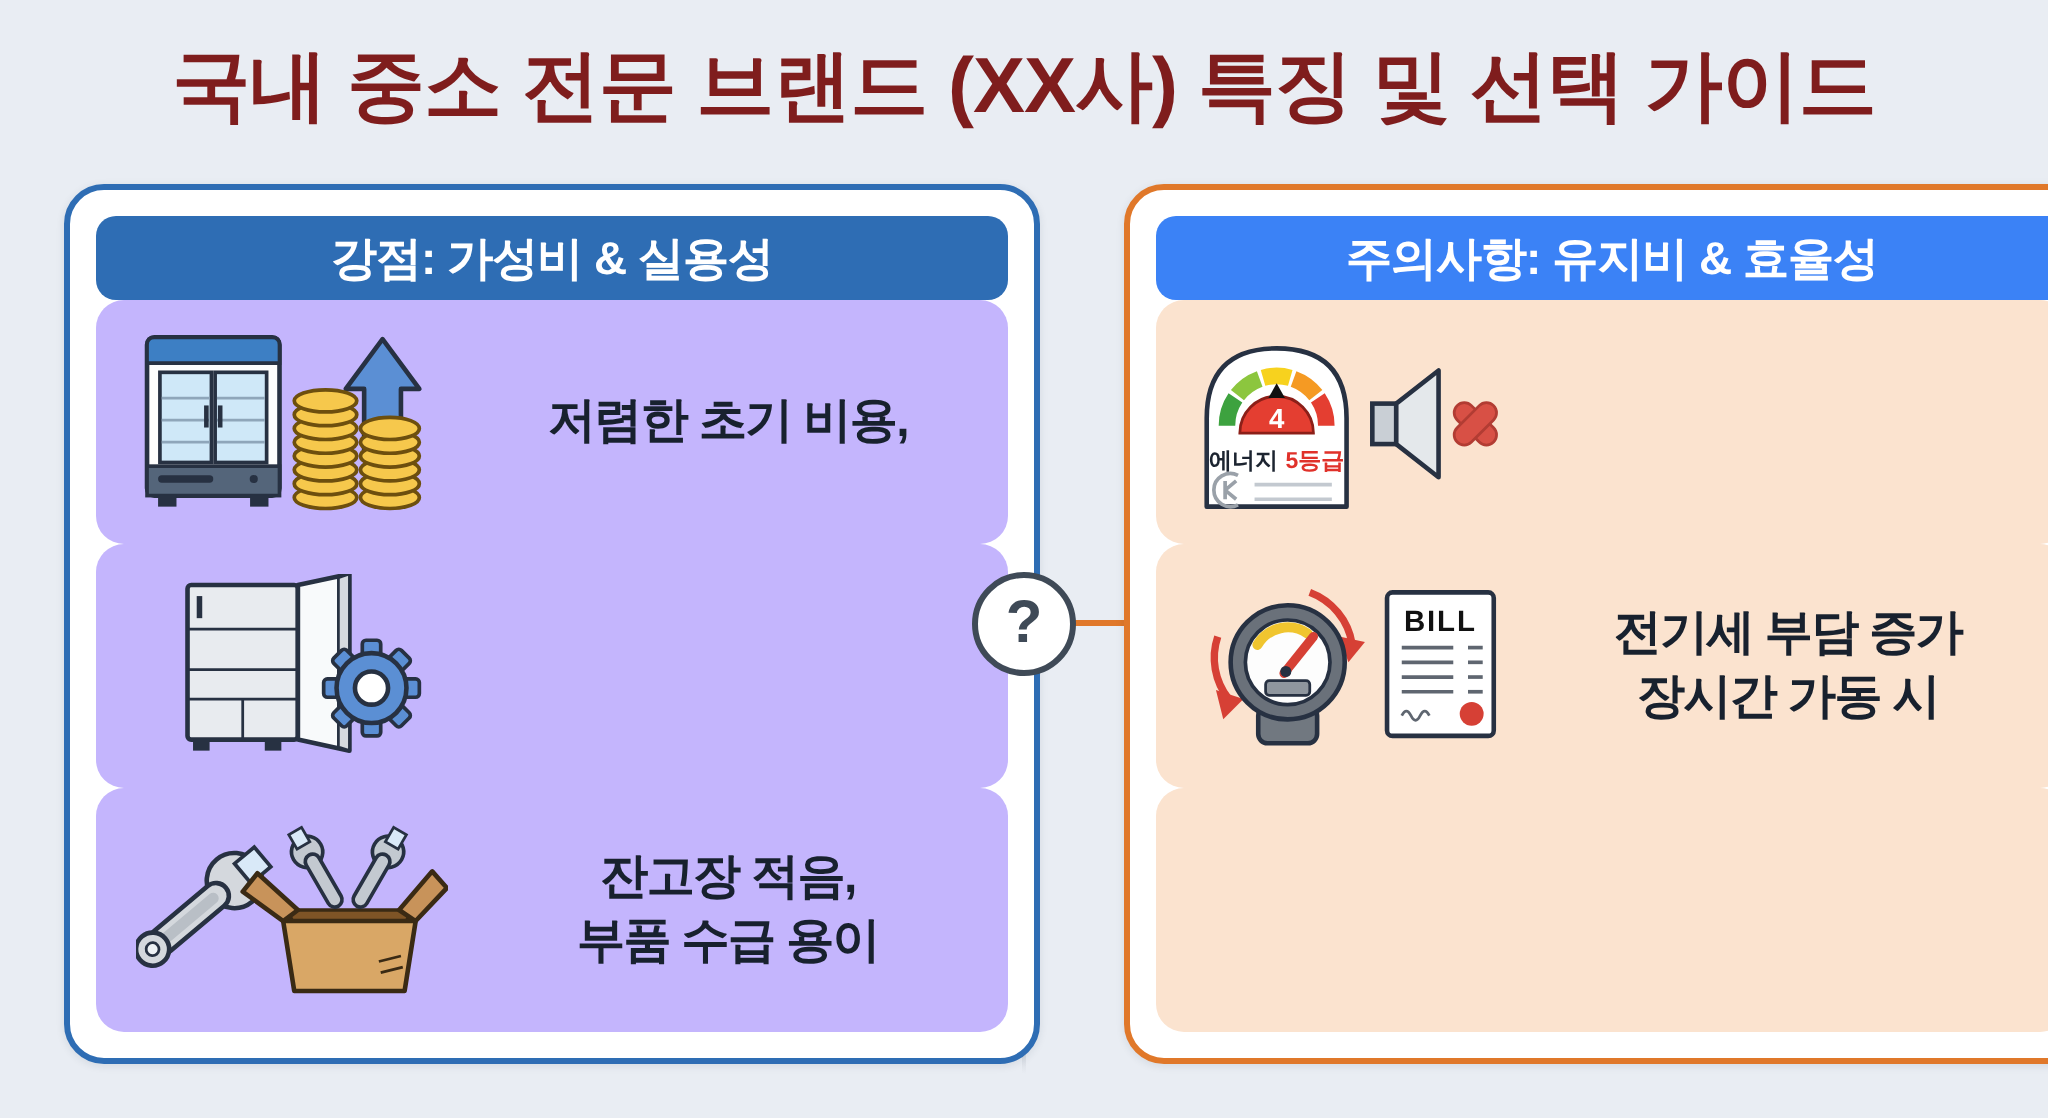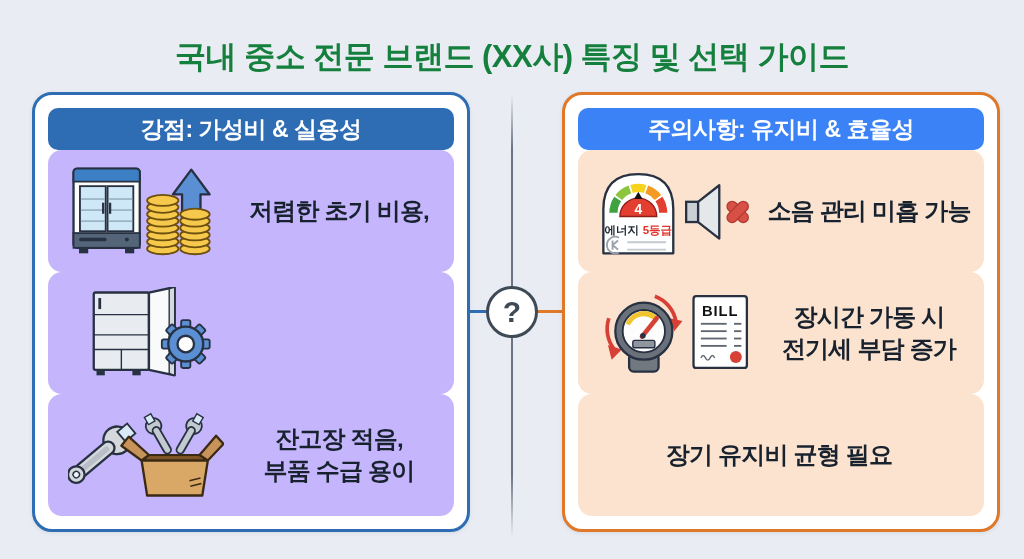--- a/index.html
+++ b/index.html
@@ -3,26 +3,26 @@
 <meta charset="utf-8">
 <style>
   html,body{margin:0;padding:0;}
   body{
     width:1024px;height:559px;position:relative;overflow:hidden;
     background:#e9edf3;
     font-family:"Liberation Sans","DejaVu Sans",sans-serif;
     color:#18212e;
   }
   .title{
-    position:absolute;top:36px;left:0;width:100%;
-    text-align:center;font-size:31px;font-weight:800;
-    color:#15803d;letter-spacing:-0.5px;
+    position:absolute;top:16px;left:0;width:100%;
+    text-align:center;font-size:39px;font-weight:800;
+    color:#7f1d1d;letter-spacing:-0.5px;
   }
   .panel{
-    position:absolute;top:92px;width:438px;height:440px;
+    position:absolute;top:92px;width:488px;height:440px;
     background:#ffffff;border-radius:20px;box-sizing:border-box;
     padding:13px;display:flex;flex-direction:column;gap:0;
     box-shadow:0 1px 4px rgba(30,45,70,.10);
   }
   .panel.left{left:32px;border:3px solid #2e6db4;}
   .panel.right{left:562px;border:3px solid #e0782a;}
   .panel-header{
     flex:0 0 42px;border-radius:10px;display:flex;align-items:center;justify-content:center;
     color:#ffffff;font-size:23px;font-weight:bold;letter-spacing:-0.5px;
   }
@@ -226,21 +226,20 @@
           <rect x="98" y="40" width="13" height="22" fill="#c9cfd5" stroke="#273142" stroke-width="2.5"></rect>
           <polygon points="111,40 134,22 134,80 111,62" fill="#e4e8eb" stroke="#273142" stroke-width="2.5" stroke-linejoin="round"></polygon>
         </g>
         <g>
           <rect x="140" y="45.5" width="28" height="11" rx="5.5" fill="#d85045" stroke="#b23c33" stroke-width="1.5" transform="rotate(45 154 51)"></rect>
           <rect x="140" y="45.5" width="28" height="11" rx="5.5" fill="#d85045" stroke="#b23c33" stroke-width="1.5" transform="rotate(-45 154 51)"></rect>
         </g>
       </svg>
     </div>
     <div class="row-text">
-      <div>소음 관리 미흡 가능</div>
     </div>
   </div>
 
   <div class="row">
     <div class="row-icons">
       <svg viewBox="0 0 175 100">
         <g>
           <path d="M14,34 A36,36 0 0 0 20,68" stroke="#d64035" stroke-width="4" fill="none"></path>
           <polygon points="13,63 28,68 17,79" fill="#d64035"></polygon>
           <path d="M64,10 A36,36 0 0 1 87,38" stroke="#d64035" stroke-width="4" fill="none"></path>
@@ -263,23 +262,22 @@
           <line x1="114" y1="56" x2="142" y2="56" stroke="#5f6670" stroke-width="2"></line>
           <line x1="150" y1="56" x2="158" y2="56" stroke="#5f6670" stroke-width="2"></line>
           <line x1="114" y1="64" x2="142" y2="64" stroke="#5f6670" stroke-width="2"></line>
           <line x1="150" y1="64" x2="158" y2="64" stroke="#5f6670" stroke-width="2"></line>
           <path d="M114,77 q2.5,-5 5,0 t5,0 t5,0" stroke="#5f6670" stroke-width="1.5" fill="none"></path>
           <circle cx="152" cy="76" r="6.5" fill="#d64035"></circle>
         </g>
       </svg>
     </div>
     <div class="row-text">
+      <div>전기세 부담 증가</div>
       <div>장시간 가동 시</div>
-      <div>전기세 부담 증가</div>
-    </div>
-  </div>
-
-  <div class="row">
-    <div class="row-text">
-      <div>장기 유지비 균형 필요</div>
+    </div>
+  </div>
+
+  <div class="row">
+    <div class="row-text">
     </div>
   </div>
 </section>
 
 </body></html>

